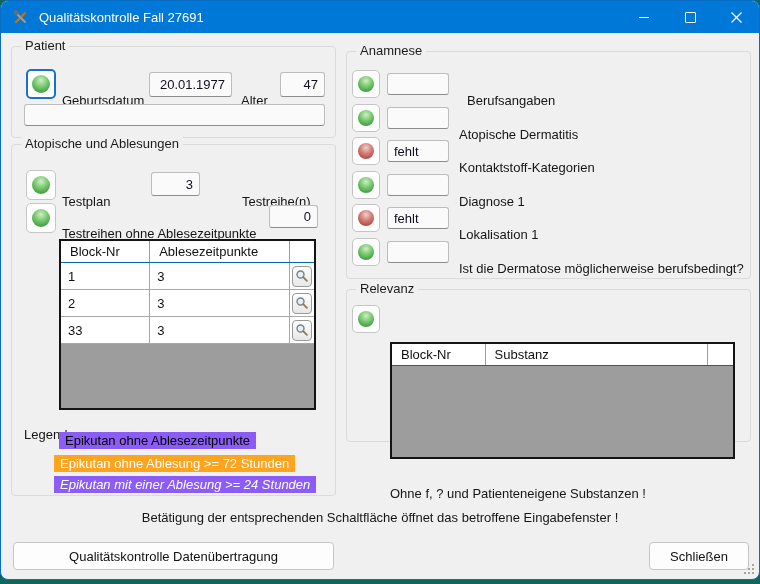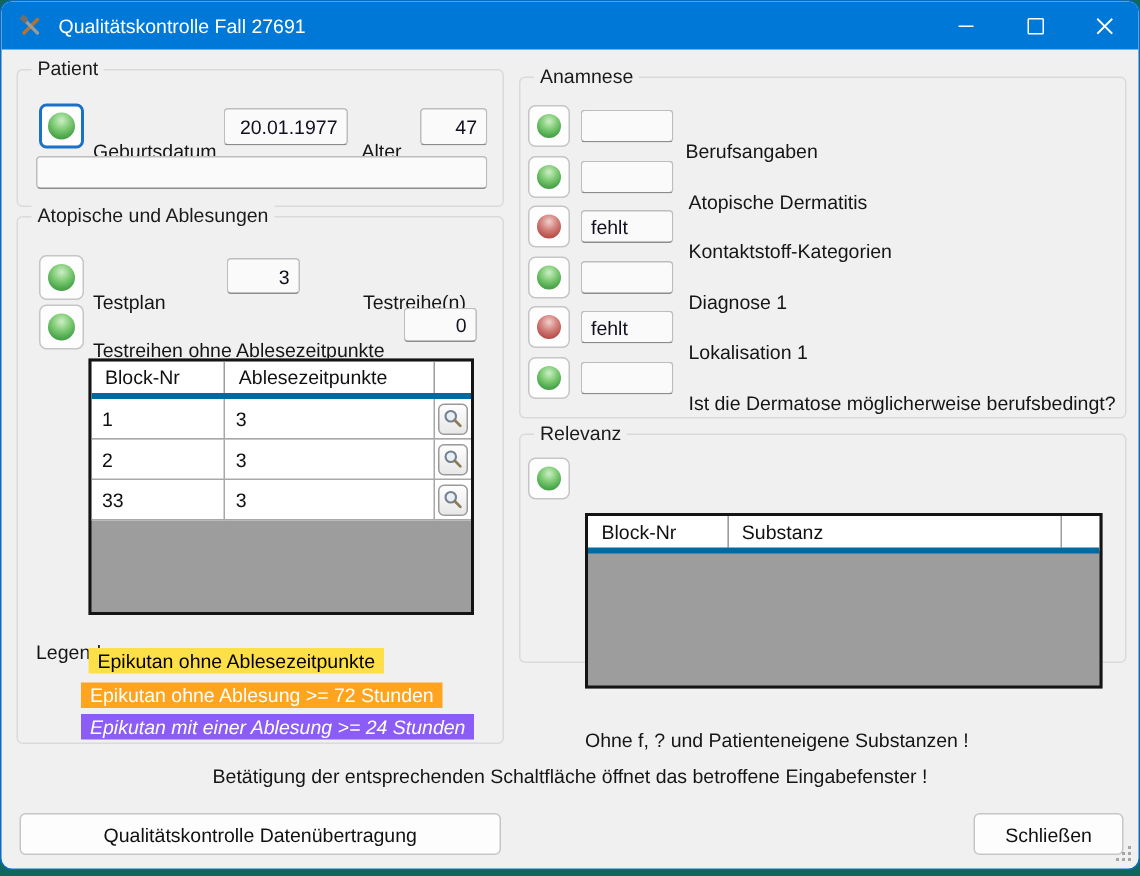--- a/index.html
+++ b/index.html
@@ -65,21 +65,21 @@
   }
   
   .qtable{
     position:absolute;background:#9d9d9d;
     border:2px solid #141414;box-sizing:border-box;overflow:hidden;
   }
   .qtable table{border-collapse:collapse;table-layout:fixed;width:100%;}
   .qtable th{
     background:#ffffff;font-weight:normal;text-align:left;
     font-size:13px;color:#101010;height:21px;padding:0 0 0 9px;
-    border-bottom:4px solid #0369a1;border-right:1px solid #9d9d9d;
+    border-bottom:1px solid #0369a1;border-right:1px solid #9d9d9d;
   }
   .qtable th:last-child{border-right:none;}
   .qtable td{
     background:#ffffff;font-size:13px;color:#101010;
     height:26px;padding:0 0 0 7px;
     border-right:1px solid #a8a8a8;border-bottom:1px solid #a8a8a8;
   }
   .qtable td:last-child{border-right:none;padding:0;text-align:center;}
   .mag-btn{
     width:20px;height:21px;border:1px solid #9a9a9a;border-radius:4px;
@@ -202,33 +202,33 @@
                     <circle cx="6.3" cy="6.3" r="4" fill="#e9eef4" stroke="#74828f" stroke-width="1.6"></circle>
                     <line x1="9.4" y1="9.4" x2="13.6" y2="13.6" stroke="#8d7a58" stroke-width="2.1" stroke-linecap="round"></line>
                   </svg>
                 </button></td>
           </tr>
         </tbody>
       </table>
     </div>
 
     <span class="lbl" style="left:12px;top:266px;">Legende:</span>
-    <span class="legend-item" style="left: 47px; top: 287px; background-color: #fde047; color: rgb(0, 0, 0);">Epikutan ohne Ablesezeitpunkte</span>
+    <span class="legend-item" style="left: 47px; top: 287px; background-color: #8b5cf6; color: rgb(0, 0, 0);">Epikutan ohne Ablesezeitpunkte</span>
     <span class="legend-item" style="left: 42px; top: 310px; background-color: rgb(255, 164, 30); color: rgb(255, 255, 255);">Epikutan ohne Ablesung &gt;= 72 Stunden</span>
     <span class="legend-item" style="left: 42px; top: 331px; background-color: #8b5cf6; color: rgb(255, 255, 255); font-style: italic;">Epikutan mit einer Ablesung &gt;= 24 Stunden</span>
   </div>
 
   <div class="grp" style="left:345px;top:50px;width:405px;height:228px;">
     <span class="grp-label">Anamnese</span>
 
     <button class="ball-btn small" style="left:5px;top:18px;">
       <span class="ball status-ok"></span>
       </button>
     <div class="fld" style="left:40px;top:21px;width:62px;height:22px;"></div>
-    <span class="lbl" style="left:110px;top:25px;">Berufsangaben</span>
+    <span class="lbl" style="left:120px;top:25px;">Berufsangaben</span>
 
     <button class="ball-btn small" style="left:5px;top:52px;">
       <span class="ball status-ok"></span>
       </button>
     <div class="fld" style="left:40px;top:55px;width:62px;height:22px;"></div>
     <span class="lbl" style="left:112px;top:59px;">Atopische Dermatitis</span>
 
     <button class="ball-btn small" style="left:5px;top:85px;">
       <span class="ball status-missing"></span>
       </button>

